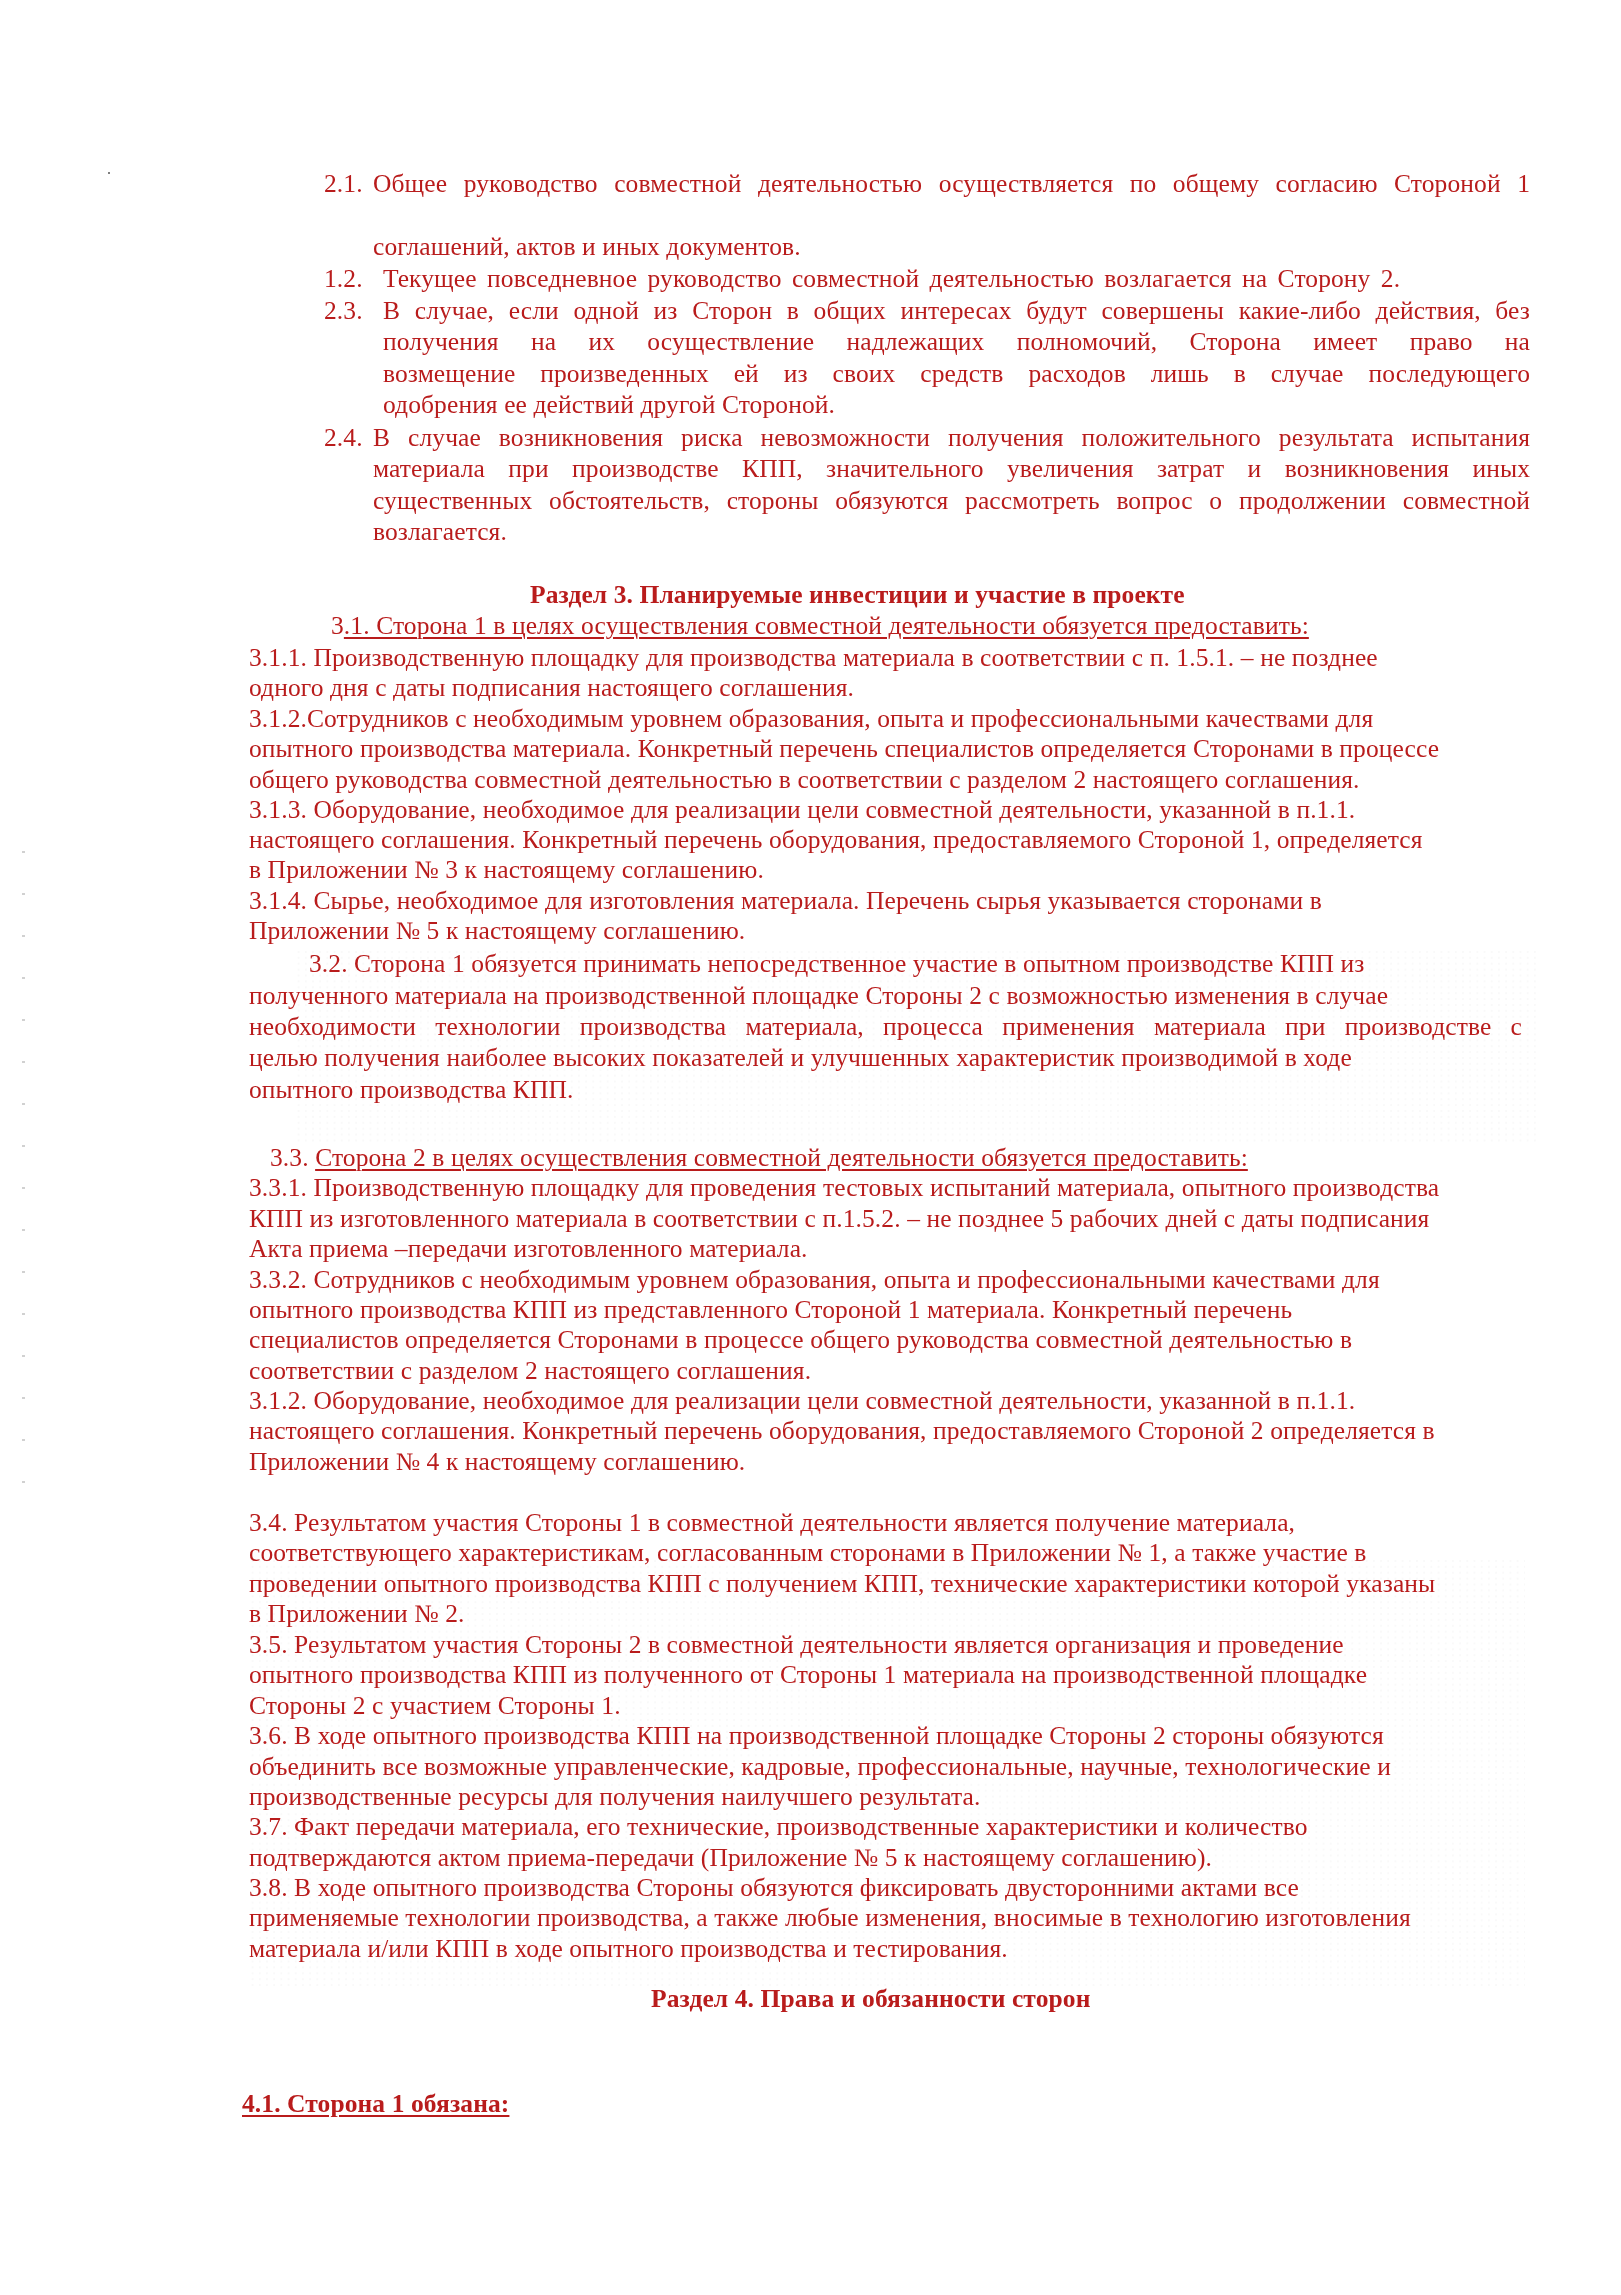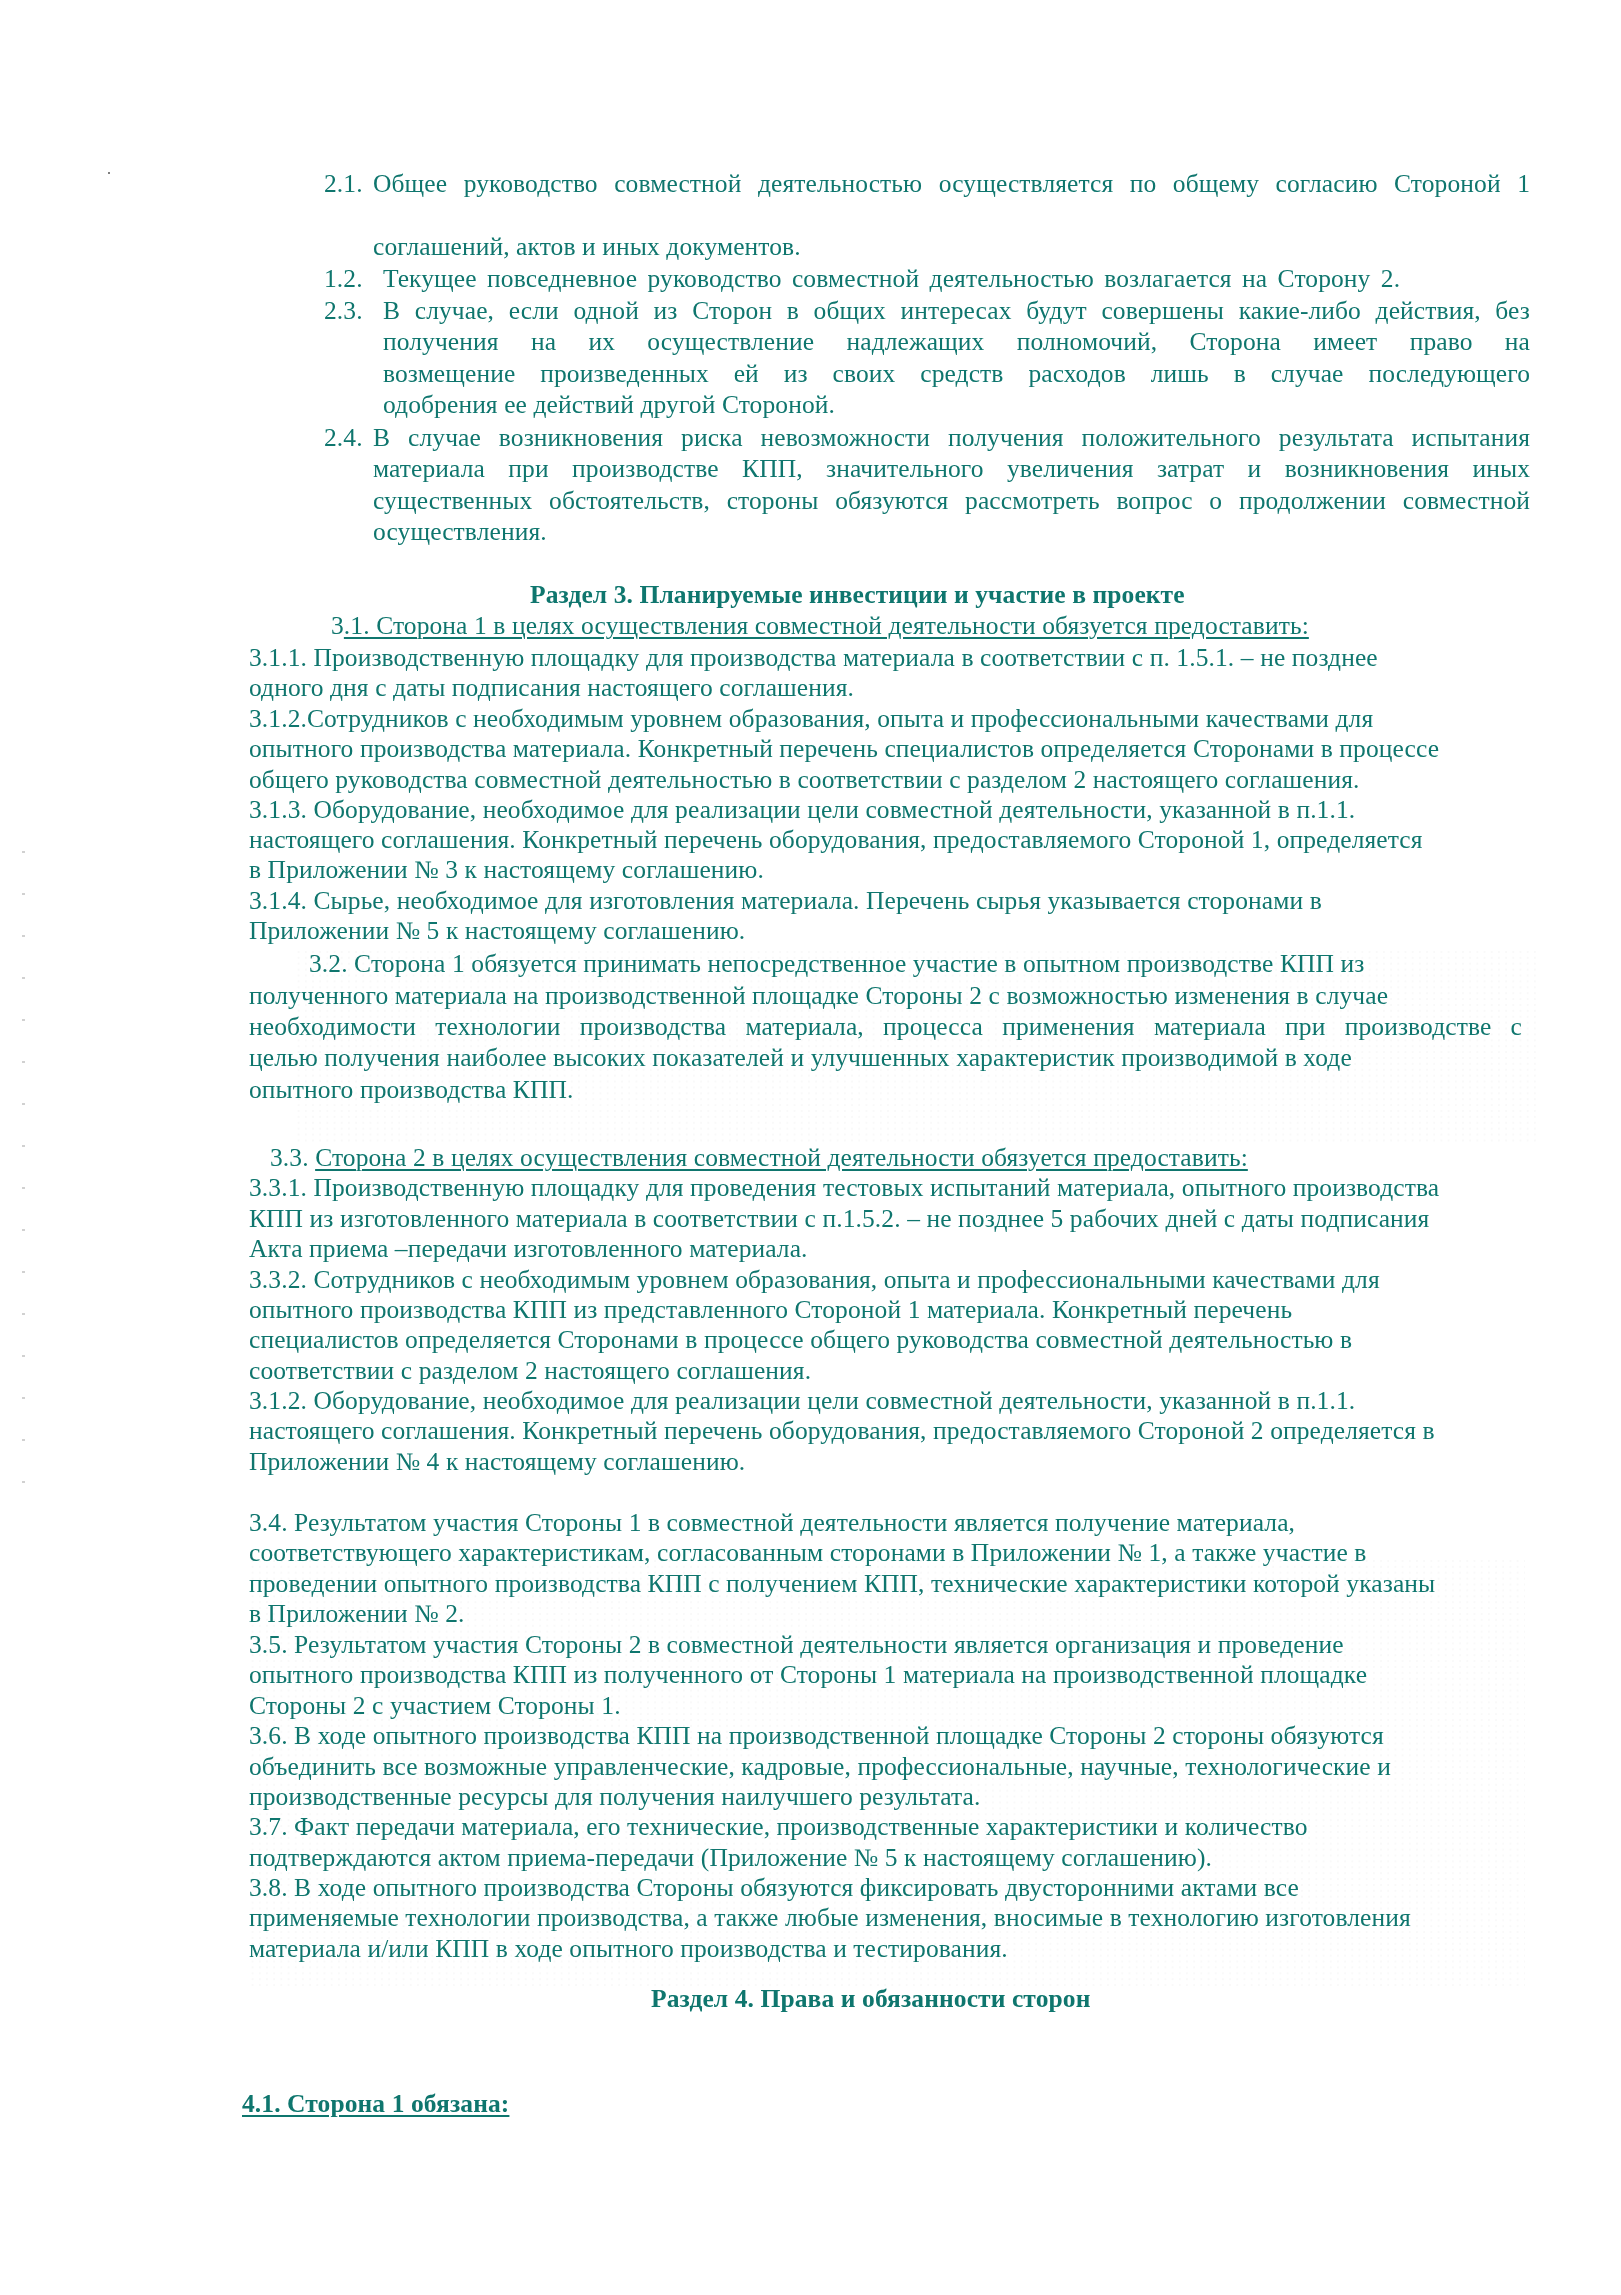--- a/index.html
+++ b/index.html
@@ -1,19 +1,19 @@
 <!DOCTYPE html>
 <html style="font-size:10.5px"><head>
 <meta charset="utf-8">
 <style>
   html, body { margin: 0; padding: 0; background: #ffffff; }
   body { width: 1622px; height: 2295px; position: relative; overflow: hidden; }
   .page {
     position: absolute; left: 0; top: 0; width: 1594px; height: 2295px;
-    background: #ffffff; color: #0f766e;
+    background: #ffffff; color: #b91c1c;
     font-family: "Liberation Serif", "DejaVu Serif", serif;
     font-size: 25.5px;
   }
   .ln {
     position: absolute; white-space: nowrap; line-height: 30px; height: 30px;
     letter-spacing: 0.1px;
   }
   .j { text-align: justify; text-align-last: justify; white-space: normal; overflow: hidden; }
   .bold { font-weight: bold; }
   .u { text-decoration: underline; text-decoration-thickness: 2px; text-underline-offset: 3.3px; }
@@ -49,21 +49,21 @@
   <div class="ln" style="left:324px;top:296px;">2.3.</div>
   <div class="ln j" style="left:383px;top:296px;width:1147px;">В случае, если одной из Сторон в общих интересах будут совершены какие-либо действия, без</div>
   <div class="ln j" style="left:383px;top:327px;width:1147px;">получения на их осуществление надлежащих полномочий, Сторона имеет право на</div>
   <div class="ln j" style="left:383px;top:359px;width:1147px;">возмещение произведенных ей из своих средств расходов лишь в случае последующего</div>
   <div class="ln" style="left:383px;top:390px;">одобрения ее действий другой Стороной.</div>
 
   <div class="ln" style="left:324px;top:423px;">2.4.</div>
   <div class="ln j" style="left:373px;top:423px;width:1157px;">В случае возникновения риска невозможности получения положительного результата испытания</div>
   <div class="ln j" style="left:373px;top:454px;width:1157px;">материала при производстве КПП, значительного увеличения затрат и возникновения иных</div>
   <div class="ln j" style="left:373px;top:486px;width:1157px;">существенных обстоятельств, стороны обязуются рассмотреть вопрос о продолжении совместной</div>
-  <div class="ln" style="left:373px;top:517px;">осуществления.</div>
+  <div class="ln" style="left:373px;top:517px;">возлагается.</div>
 
   <div class="ln bold" style="left:530px;top:580px;">Раздел 3. Планируемые инвестиции и участие в проекте</div>
 
   <div class="ln" style="left:331px;top:611px;"><span>3</span><span class="u">.1. Сторона 1 в целях осуществления совместной деятельности обязуется предоставить:</span></div>
 
   <div class="ln" style="left:249px;top:643px;">3.1.1. Производственную площадку для производства материала в соответствии с п. 1.5.1. – не позднее</div>
   <div class="ln" style="left:249px;top:673px;">одного дня с даты подписания настоящего соглашения.</div>
 
   <div class="ln" style="left:249px;top:704px;">3.1.2.Сотрудников с необходимым уровнем образования, опыта и профессиональными качествами для</div>
   <div class="ln" style="left:249px;top:734px;">опытного производства материала. Конкретный перечень специалистов определяется Сторонами в процессе</div>

